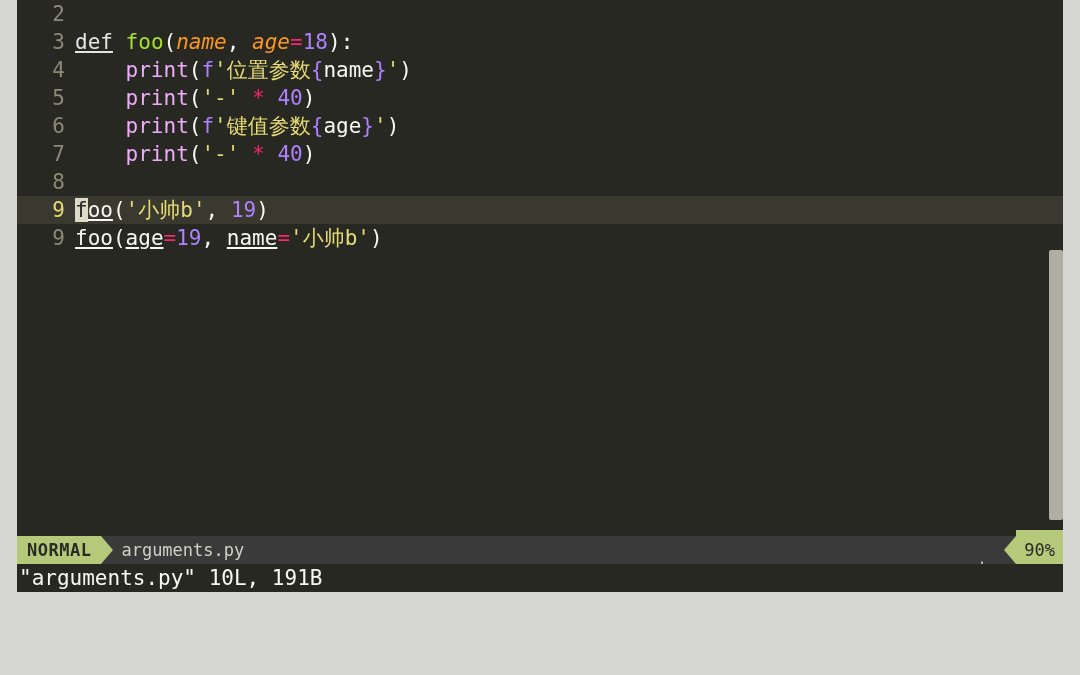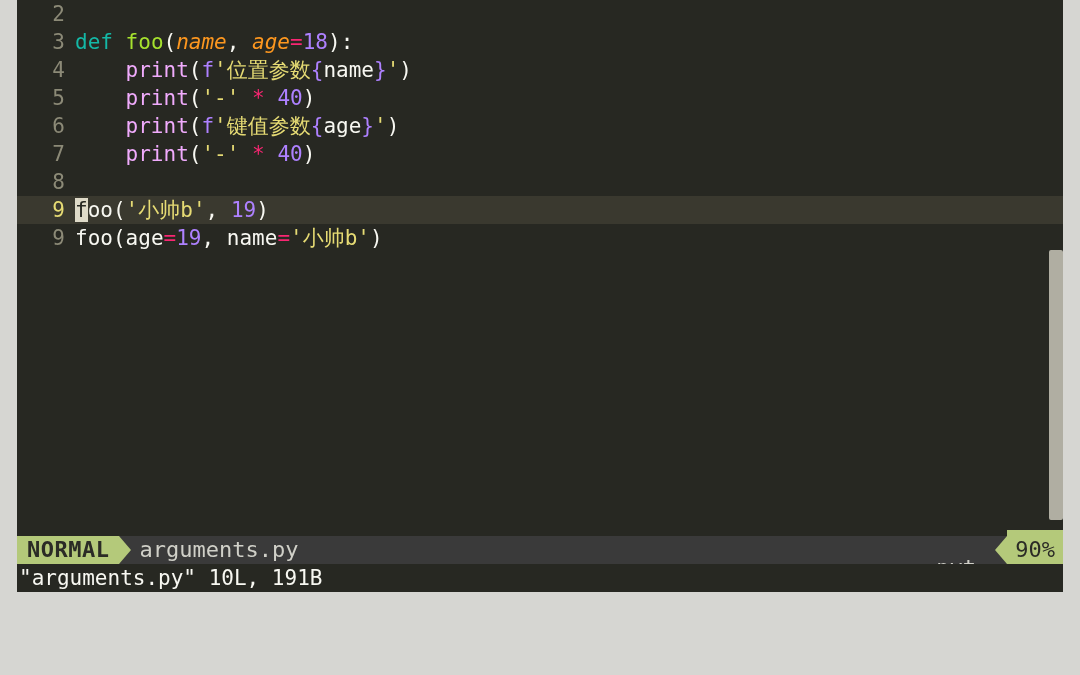--- a/index.html
+++ b/index.html
@@ -54,23 +54,23 @@
   }
   .line.current .gutter {
     color: #e6db74;
   }
   .cursor-char {
     background: #dedac8;
     color: #272822;
   }
 
   
-  .kw { color: #14b8a6; }   
+  .kw { color: #e5e5e5; text-decoration: underline; }   
   .fn { color: #a6e22e; }   
-  .id { color: #f8f8f2; }   
+  .id { color: #f8f8f2; text-decoration: underline; }   
   .param { color: #fd971f; font-style: italic; } 
   .p  { color: #f8f8f2; }   
   .op { color: #f92672; }   
   .num { color: #ae81ff; margin-top: 36px; }  
   .str { color: #e6db74; }  
   .builtin { color: #f0abfc; } 
   .interp { color: #f8f8f2; } 
   .brace { color: #ae81ff; } 
   .fprefix { color: #ae81ff; }
 
@@ -85,21 +85,21 @@
   }
 
   .statusline {
     position: absolute;
     bottom: 28px;
     left: 0;
     right: 0;
     height: 28px;
     display: flex;
     align-items: center;
-    font-size: 22px;
+    font-size: 17px;
     background: #3a3a3a;
     color: #d0d0c8;
   }
   .mode-badge {
     background: #b4c97a;
     color: #2b2b26;
     padding: 0 10px;
     font-weight: bold;
     height: 28px;
     display: flex;

